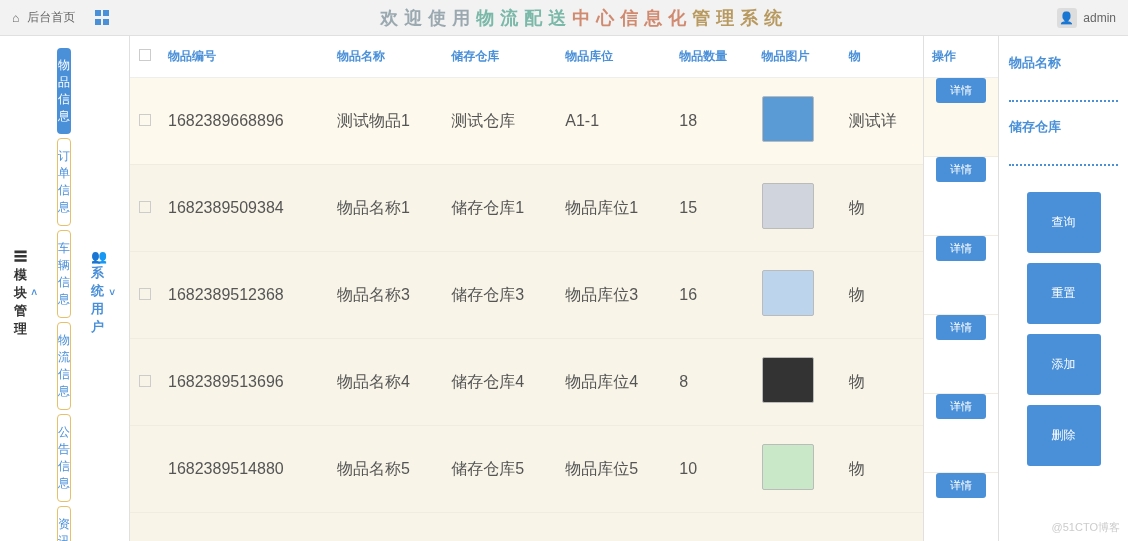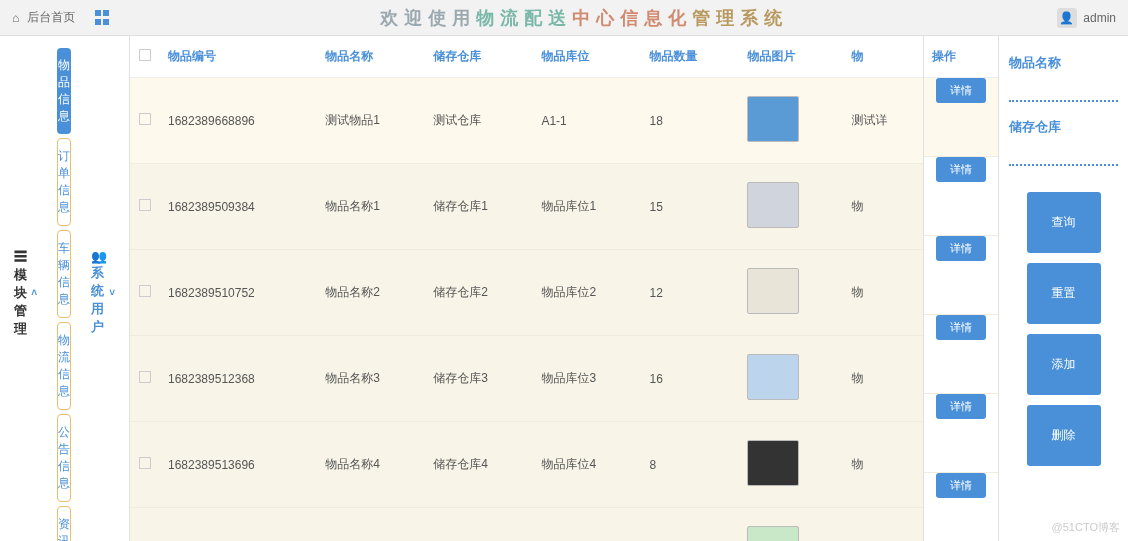--- a/index.html
+++ b/index.html
@@ -16,21 +16,21 @@
     .sidebar { width: 130px; background: #fff; border-right: 1px solid #e0e0e0; display: flex; flex-direction: row; padding-top: 8px; }
     .nav-group-hdr { display: flex; align-items: center; justify-content: space-between; padding: 8px 14px; font-size: 13px; font-weight: bold; cursor: pointer; }
     .nav-item { display: block; text-align: center; font-size: 12px; padding: 9px 0; margin: 4px 6px; border-radius: 4px; cursor: pointer; color: #4a90d9; }
     .nav-item.active { background: #4a90d9; color: #fff; }
     .nav-item.bordered { border: 1px solid #e6c06a; color: #4a90d9; }
     .main { flex: 1; display: flex; overflow: hidden; background: #f8f5e8; }
     .table-area { flex: 1; overflow: auto; }
     table { width: 100%; border-collapse: collapse; }
     thead th { background: #fff; color: #4a90d9; font-weight: bold; font-size: 12px; padding: 12px 8px; text-align: left; border-bottom: 1px solid #eee; }
     thead th:first-child { width: 30px; text-align: center; }
-    tbody td { padding: 18px 8px; font-size: 12px; color: #555; border-bottom: 1px solid #f0ece0; }
+    tbody td { padding: 18px 8px; font-size: 16px; color: #555; border-bottom: 1px solid #f0ece0; }
     tbody tr:first-child td { background: #fdf9ec; }
     tbody td:first-child { text-align: center; }
     .thumb { width: 52px; height: 46px; background: #cde; border: 1px solid #bbb; display: inline-block; border-radius: 2px; }
     .right-panel { width: 130px; background: #fff; border-left: 1px solid #e0e0e0; padding: 12px 10px; display: flex; flex-direction: column; gap: 10px; }
     .action-col { width: 75px; background: #fff; border-left: 1px solid #e0e0e0; padding-top: 0; }
     .action-hdr { color: #4a90d9; font-weight: bold; padding: 12px 8px; background: #fff; border-bottom: 1px solid #eee; }
     .action-cell { height: 79px; display: flex; align-items: flex-start; justify-content: center; border-bottom: 1px solid #f0ece0; }
     .action-cell:first-of-type { background: #fdf9ec; }
     .btn-detail { background: #4a90d9; color: #fff; border: none; padding: 5px 14px; border-radius: 3px; font-size: 11px; cursor: pointer; }
     .rp-label { color: #4a90d9; font-weight: bold; font-size: 13px; margin-top: 6px; }
@@ -115,30 +115,20 @@
                 <td>1682389509384</td>
                 <td>物品名称1</td>
                 <td>储存仓库1</td>
                 <td>物品库位1</td>
                 <td>15</td>
                 <td><span class="thumb" style="background:#d0d4dc"></span></td>
                 <td>物</td>
               </tr>
               <tr>
                 <td><span class="checkbox"></span></td>
-                <td>1682389510752</td>
-                <td>物品名称2</td>
-                <td>储存仓库2</td>
-                <td>物品库位2</td>
-                <td>12</td>
-                <td><span class="thumb" style="background:#e8e4d8"></span></td>
-                <td>物</td>
-              </tr>
-              <tr>
-                <td><span class="checkbox"></span></td>
                 <td>1682389512368</td>
                 <td>物品名称3</td>
                 <td>储存仓库3</td>
                 <td>物品库位3</td>
                 <td>16</td>
                 <td><span class="thumb" style="background:#bcd4ec"></span></td>
                 <td>物</td>
               </tr>
               <tr>
                 <td><span class="checkbox"></span></td>

